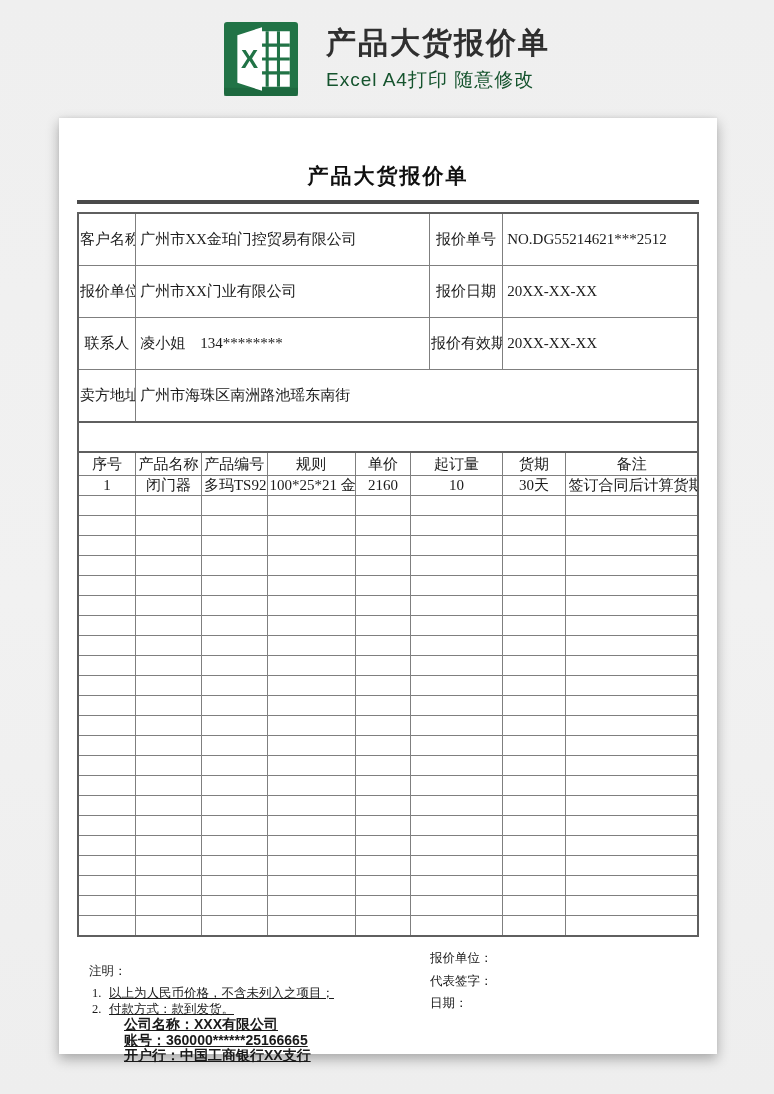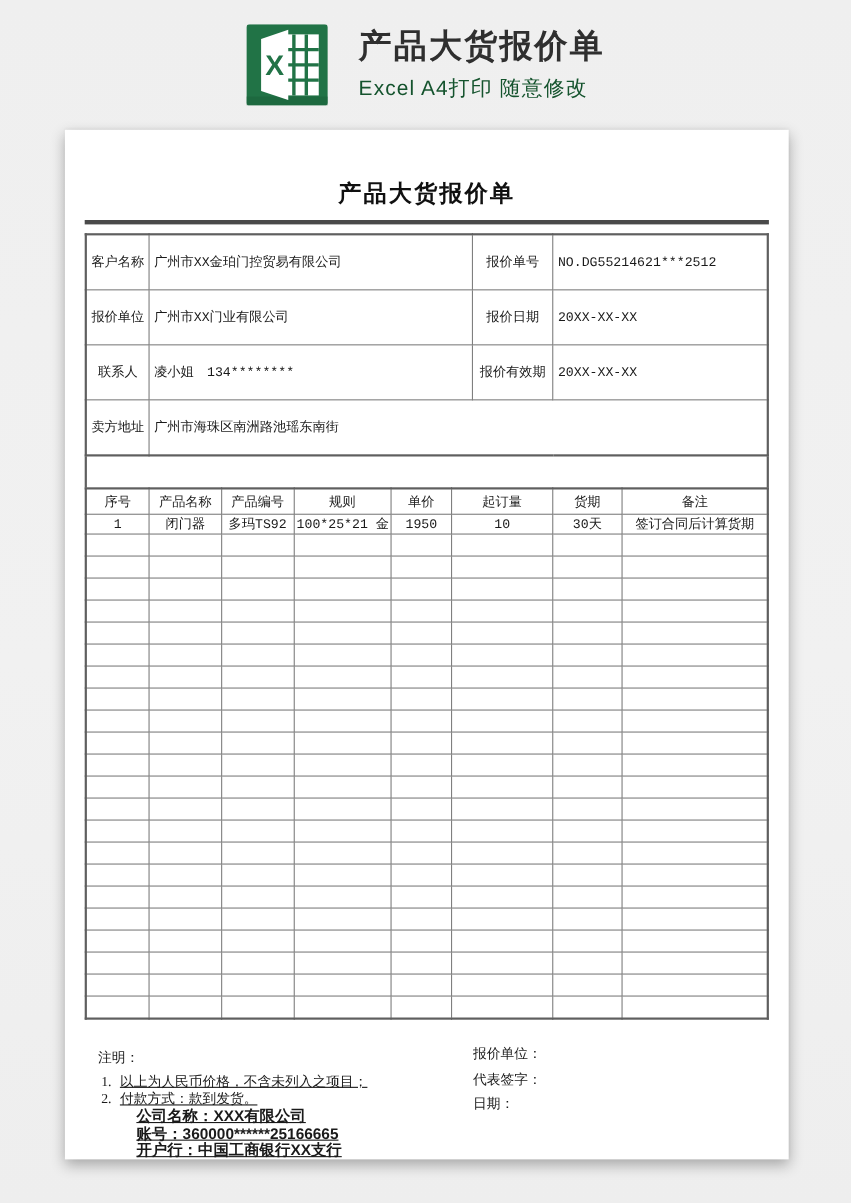--- a/index.html
+++ b/index.html
@@ -36,22 +36,22 @@
 
   .doc-title{
     margin-top:44px;text-align:center;
     font-family:"Liberation Serif","DejaVu Serif",serif;
     font-weight:bold;font-size:21px;color:#101010;letter-spacing:2px;
   }
   .rule{height:4px;background:#4a4a4a;margin-top:10px;}
 
   table{
     border-collapse:collapse;width:100%;table-layout:fixed;
-    font-family:Liberation Mono, monospace;
-    font-size:12px;color:#1a1a1a;
+    font-family:Liberation Serif, serif;
+    font-size:15px;color:#1a1a1a;
   }
   .info-table{margin-top:8px;border:2px solid #5f5f5f;}
   .info-table td{border:1px solid #7f7f7f;height:16px;padding:16px 4px;overflow:hidden;white-space:nowrap;}
   td.lbl{text-align:center;padding:0 1px;}
   td.val{text-align:left;}
 
   .spacer{height:28px;border-left:2px solid #5f5f5f;border-right:2px solid #5f5f5f;}
 
   .main-table{border:2px solid #5f5f5f;}
   .main-table th{
@@ -172,21 +172,21 @@
             <th>货期</th>
             <th>备注</th>
           </tr>
       </thead>
       <tbody>
           <tr>
             <td>1</td>
             <td>闭门器</td>
             <td>多玛TS92</td>
             <td>100*25*21 金</td>
-            <td>1950</td>
+            <td>2160</td>
             <td>10</td>
             <td>30天</td>
             <td>签订合同后计算货期</td>
           </tr>
           <tr class="empty">
             <td></td>
             <td></td>
             <td></td>
             <td></td>
             <td></td>

